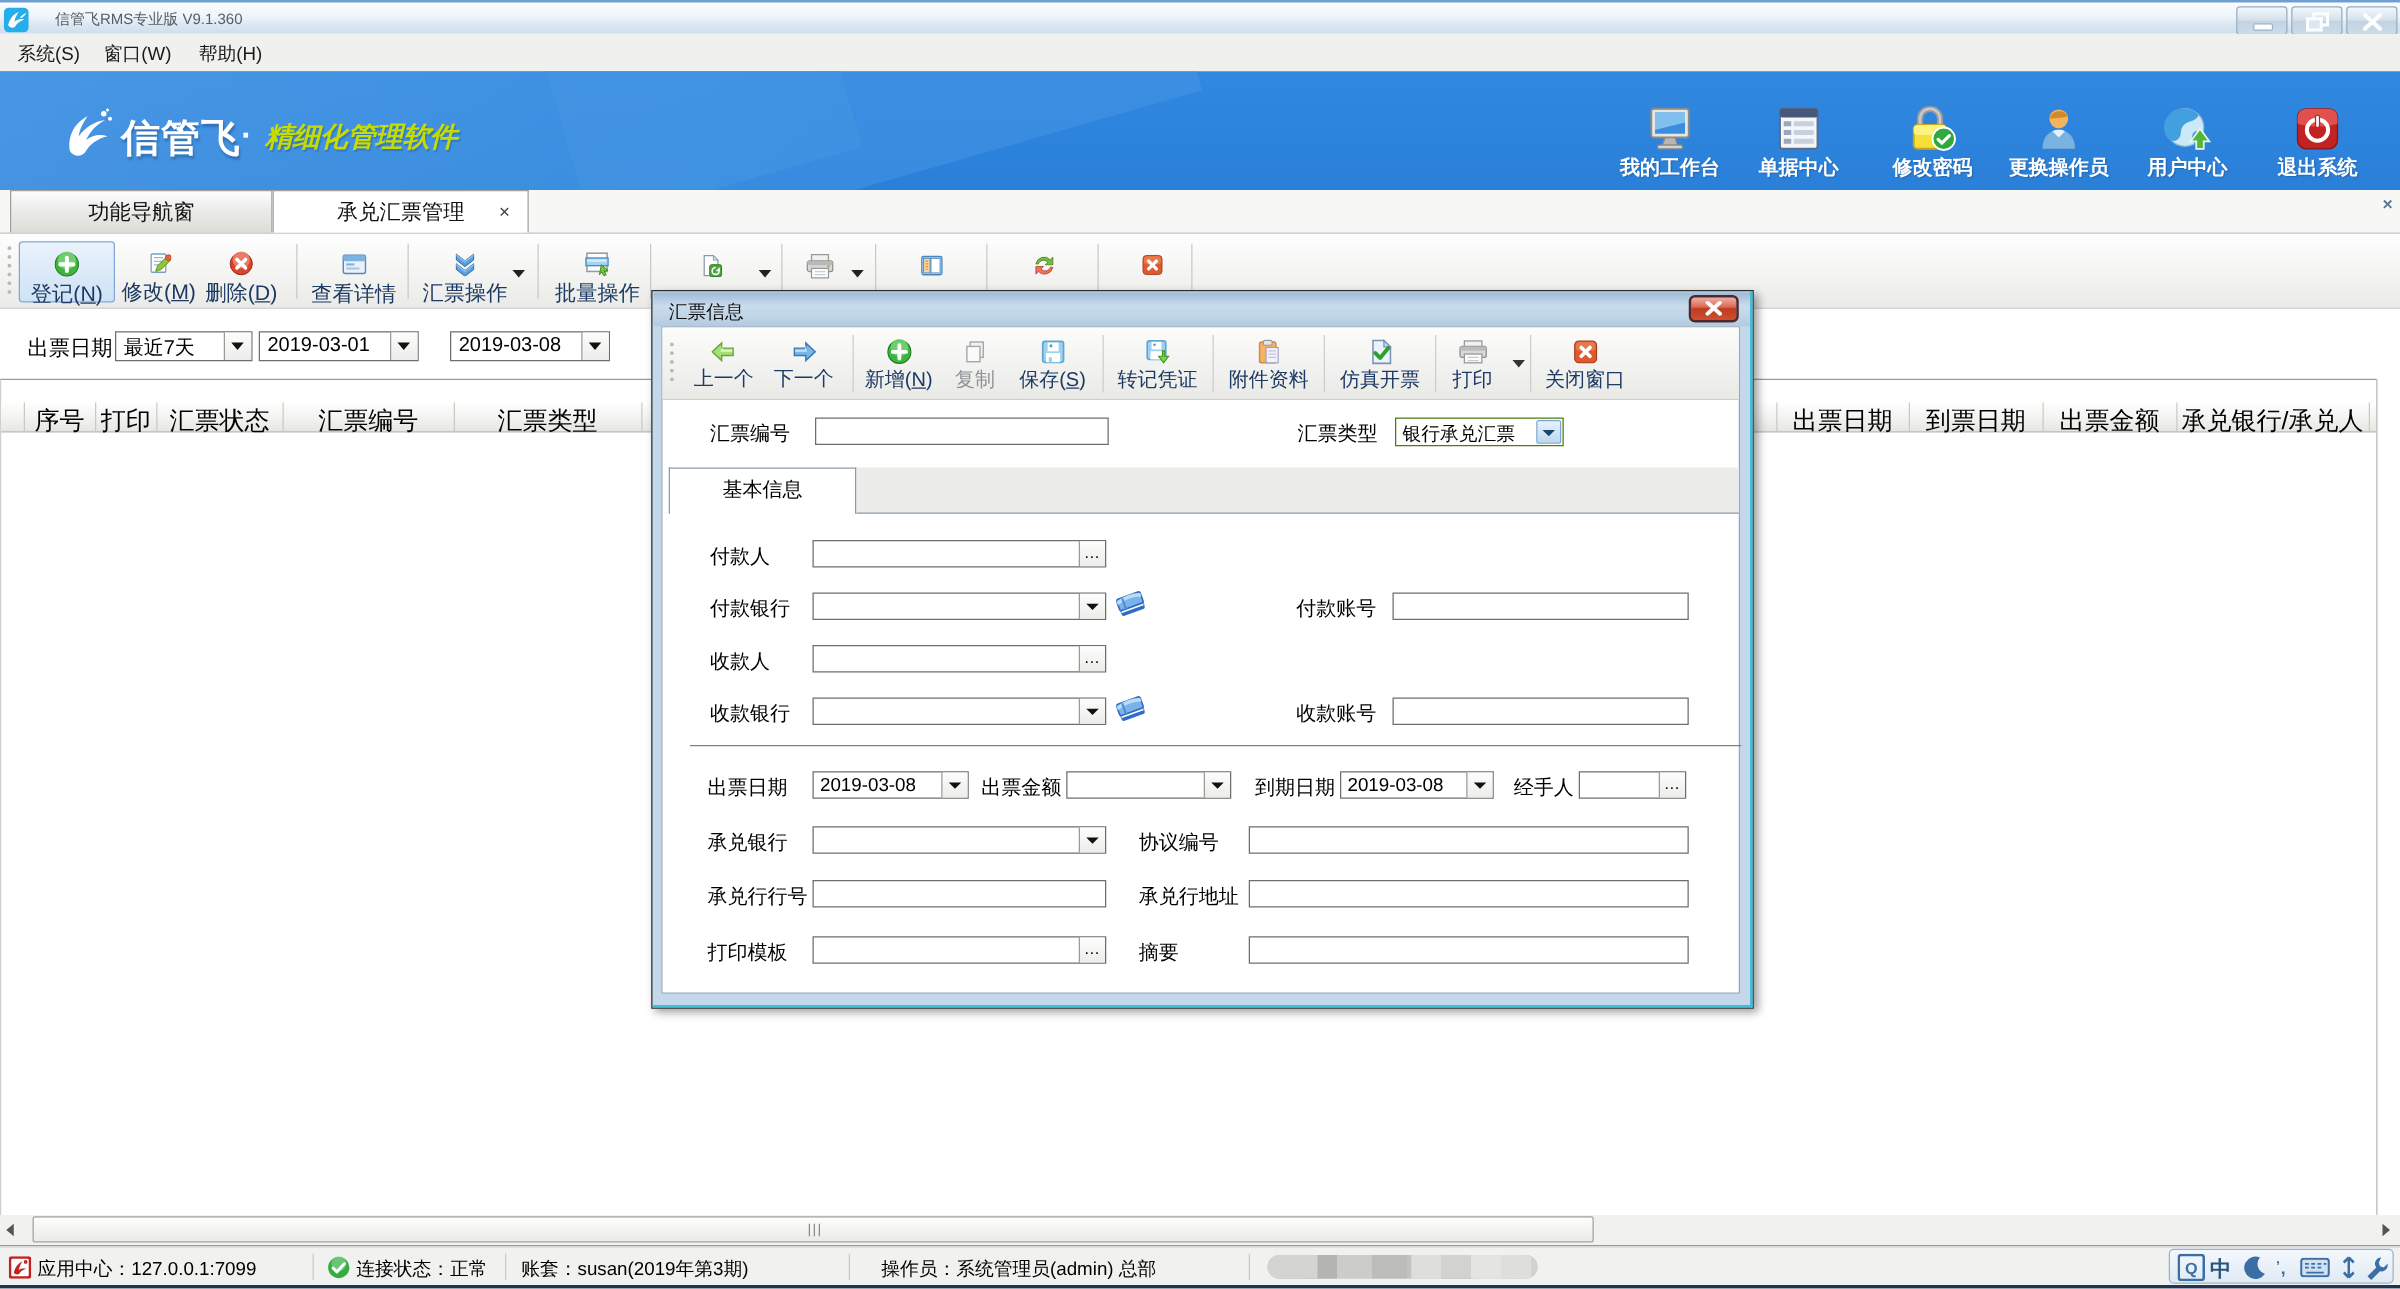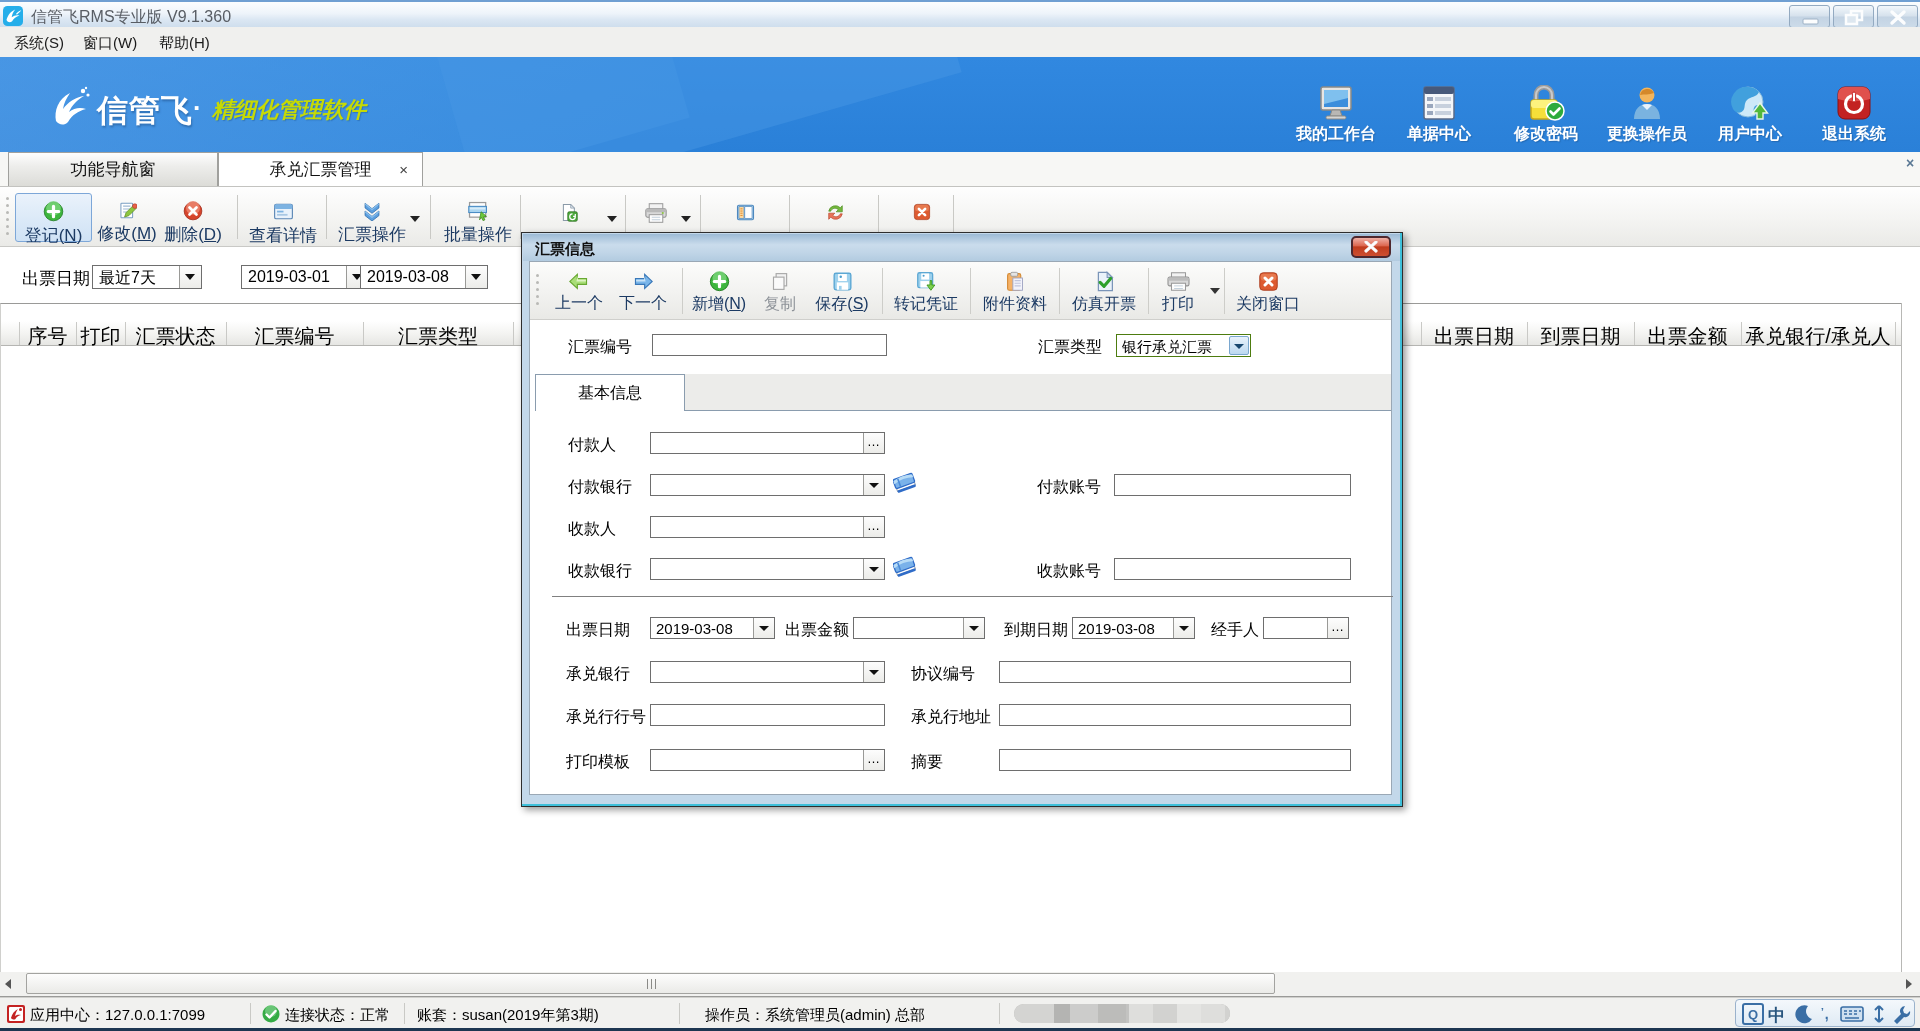--- a/index.html
+++ b/index.html
@@ -3,21 +3,21 @@
 <meta charset="utf-8">
 <style>
 * { margin:0; padding:0; box-sizing:border-box; }
 html,body { width:1920px; height:1031px; overflow:hidden; font-family:"Liberation Sans", sans-serif; }
 #app { position:relative; width:1920px; height:1031px; background:#fff; overflow:hidden; }
 .abs { position:absolute; }
 
 
 #titlebar { position:absolute; left:0; top:0; width:1920px; height:27px;
   background:linear-gradient(#fbfdfe, #eef4fa 45%, #dbe7f3 70%, #cfdeed); border-top:2px solid #6f9fd2; }
-#apptitle { position:absolute; left:31px; top:5px; font-size:16px; color:#585d64; }
+#apptitle { position:absolute; left:44px; top:5px; font-size:12px; color:#585d64; }
 .winbtn { position:absolute; top:3px; width:41px; height:23px; border:1px solid #93aac1; border-radius:3px;
   background:linear-gradient(#f2f7fb,#d5e1ec 48%,#c3d3e3 52%,#ccdbe9); }
 #btn-min { left:1789px; } #btn-max { left:1833px; } #btn-close { left:1877px; }
 .winbtn svg { position:absolute; left:0; top:0; }
 
 
 #menubar { position:absolute; left:0; top:27px; width:1920px; height:30px; background:#f0f0ee;
   font-size:15px; color:#1a1a1a;padding-left:45px; }
 #menubar span { position:absolute; top:7px; }
 
@@ -100,21 +100,21 @@
   background:linear-gradient(#f4f8fc,#dfeaf4); }
 #bottomline { position:absolute; left:0; top:1028px; width:1920px; height:3px; background:#1d3651; }
 
 
 #dialog { position:absolute; left:521px; top:232px; width:882px; height:575px;
   border:1px solid #2e2e2e; background:#c3d8ea; box-shadow:3px 3px 7px rgba(0,0,0,.4);
   outline:none; }
 #dialog .cyan { position:absolute; right:0; top:0; width:2px; height:573px; background:#3fc0da; }
 #dialog .cyanb { position:absolute; left:0; bottom:0; width:880px; height:2px; background:#3fc0da; }
 #dlg-title { position:absolute; left:1px; top:1px; width:878px; height:27px;
-  background:linear-gradient(#9dbbd6,#cadcec 40%,#c0d5e7 70%,#b2cbe0); font-size:15px; font-weight:bold; color:#111; }
+  background:linear-gradient(#9dbbd6,#cadcec 40%,#c0d5e7 70%,#b2cbe0); font-size:15px; font-weight:normal; color:#111; }
 #dlg-title span { position:absolute; left:12px; top:6px; }
 #dlg-close { position:absolute; left:829px; top:3px; width:40px; height:22px; border-radius:5px;
   border:2px solid #4e282e; background:linear-gradient(#f0b0a6,#dd6952 42%,#c03c1e 50%,#cd4f31);
   text-align:center; }
 #dlg-close svg { margin-top:3px; }
 #dlg-body { position:absolute; left:7px; top:28px; width:863px; height:534px; background:#fff; border:1px solid #9aa8b5; }
 #dlg-toolbar { position:absolute; left:0; top:0; width:861px; height:58px;
   background:linear-gradient(#fcfcfb,#f2f2f0 55%,#e9e9e6); border-bottom:1px solid #cfcfcc; }
 .dtb { position:absolute; top:6px; height:50px; text-align:center; font-size:16px; color:#1c3a63; }
 .dtb svg { display:block; margin:3px auto 2px; }
@@ -366,21 +366,21 @@
     </div>
     <div class="tsep" style="left:953px;"></div>
   </div>
 
   <div id="filterrow">
     <div class="lbl" style="left:22px;">出票日期</div>
     <div class="combo" style="left:92px; top:17px; width:110px;">
         <div class="txt">最近7天</div>
         <div class="dbtn"></div>
       </div>
-    <div class="combo" style="left:207px; top:17px; width:128px;margin-left:34px;">
+    <div class="combo" style="left:207px; top:17px; width:128px;">
         <div class="txt">2019-03-01</div>
         <div class="dbtn"></div>
       </div>
     <div class="combo" style="left:360px; top:17px; width:128px;">
         <div class="txt">2019-03-08</div>
         <div class="dbtn"></div>
       </div>
   </div>
 
   <div id="grid">

